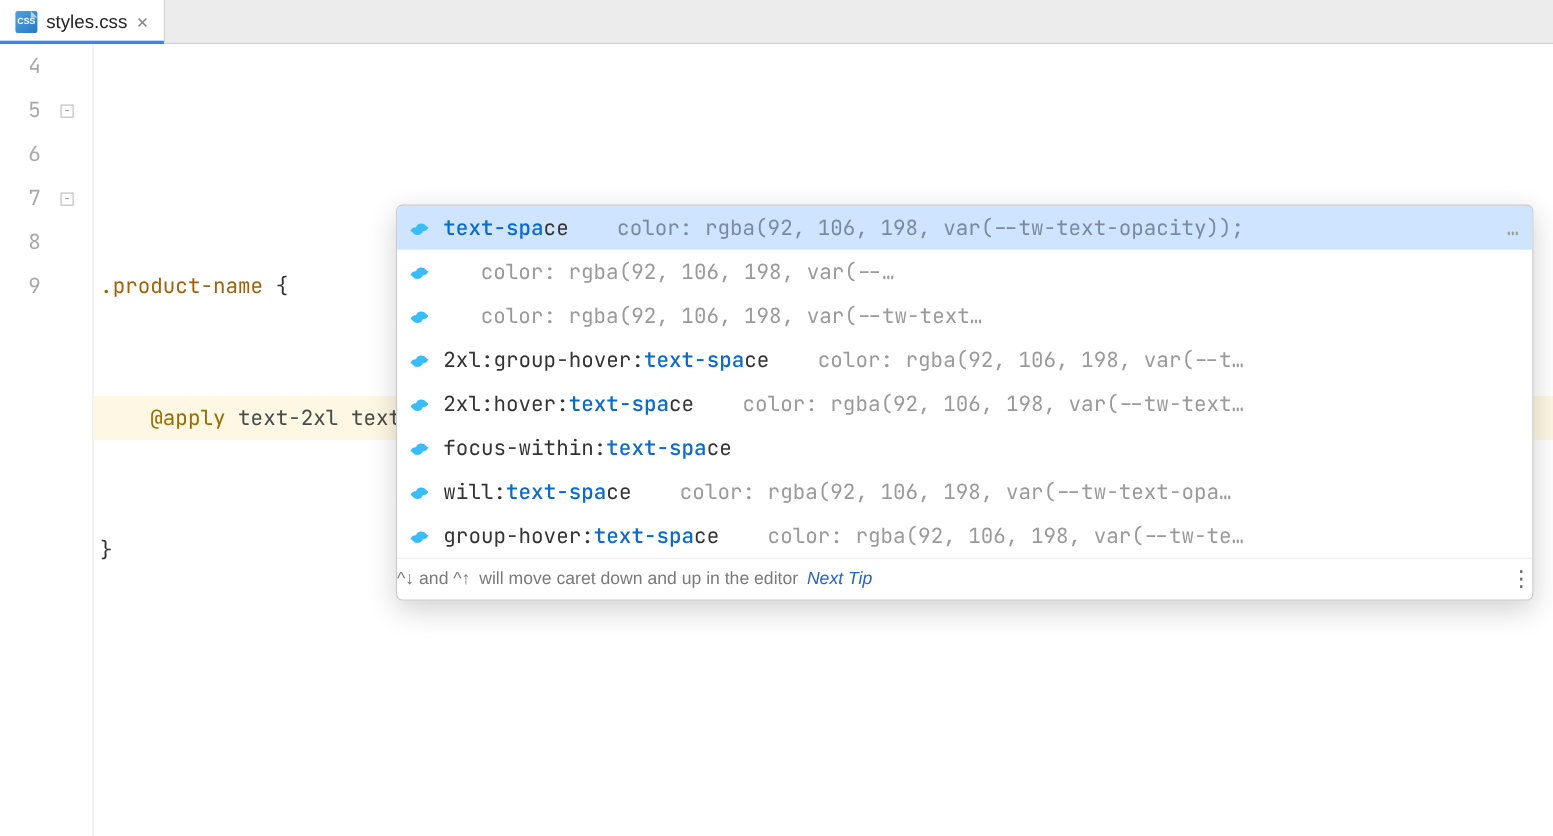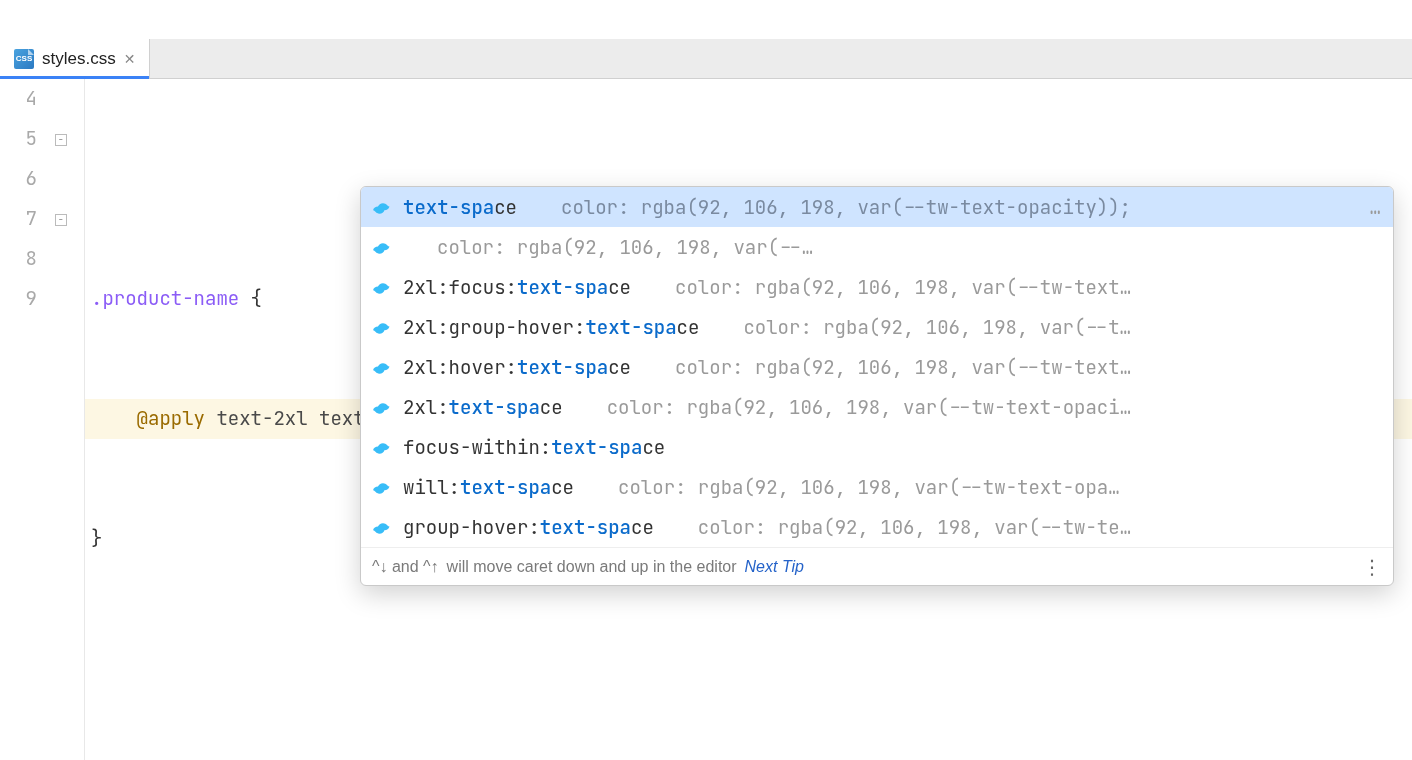--- a/index.html
+++ b/index.html
@@ -14,21 +14,20 @@
   overflow: hidden;
 }
 
 
 .tab-bar {
   height: 40px;
   background: #ececec;
   border-bottom: 1px solid #d0d0d0;
   display: flex;
   align-items: stretch;
-  margin-top: 39px;
 }
 .tab {
   display: flex;
   align-items: center;
   gap: 8px;
   padding: 0 14px;
   background: #ffffff;
   border-right: 1px solid #d0d0d0;
   position: relative;
   font-family: -apple-system, "Segoe UI", Arial, sans-serif;
@@ -96,21 +95,21 @@
 }
 .code-col {
   flex: 1;
   line-height: 40px;
   white-space: pre;
   position: relative;
 }
 .code-line { height: 40px; padding-left: 6px; }
 .code-line.current { background: #fdf7e3; }
 .brace   { color: #333; }
-.selector{ color: #8b5cf6; }
+.selector{ color: #a16207; }
 .atrule  { color: #9a6b00; }
 .tw      { color: #4a4a4a; }
 .semic   { color: #333; }
 
 
 .popup {
   position: absolute;
   left: 360px;
   top: 186px;
   width: 1034px;
@@ -147,21 +146,21 @@
   overflow: hidden;
   text-overflow: ellipsis;
 }
 .popup-row.selected .right { color: #7a8aa0; }
 .popup-row .ell { color: #9a9a9a; margin-left: auto; }
 
 .popup-footer {
   display: flex;
   align-items: center;
   height: 38px;
-  padding: 0 11px;
+  padding: 0 0;
   font-family: -apple-system, Arial, sans-serif;
   font-size: 16px;
   color: #7a7a7a;
   border-top: 1px solid #eee;
   gap: 8px;
 }
 .popup-footer .keys { color: #7a7a7a; }
 .popup-footer .link { color: #2563c9; cursor: pointer; font-style: italic; }
 .popup-footer .kebab { margin-left: auto; color: #666; font-size: 20px; letter-spacing: 0; cursor: pointer; }
 
@@ -227,21 +226,20 @@
 </span>
         <span class="spacer"></span>
         <span class="right">color: rgba(92, 106, 198, var(--…</span>
       </div>
       <div class="popup-row">
         <span class="tw-icon">
 <svg viewBox="0 0 24 14">
             <path d="M6 7c1-3 3-4.5 6-4.5 4.5 0 5 3.5 7.5 4 .1 0 .2 0 .3 0-1 3-3 4.5-6 4.5-4.5 0-5-3.5-7.5-4C6.2 7 6.1 7 6 7zM0 11c1-3 3-4.5 6-4.5 4.5 0 5 3.5 7.5 4 .1 0 .2 0 .3 0-1 3-3 4.5-6 4.5-4.5 0-5-3.5-7.5-4C.2 11 .1 11 0 11z" fill="#38bdf8"></path>
           </svg>
 </span>
-        <span class="left"><span class="pre">2xl:focus:</span><span class="match">text-spa</span><span class="rest">ce</span></span>
         <span class="spacer"></span>
         <span class="right">color: rgba(92, 106, 198, var(--tw-text…</span>
       </div>
       <div class="popup-row">
         <span class="tw-icon">
 <svg viewBox="0 0 24 14">
             <path d="M6 7c1-3 3-4.5 6-4.5 4.5 0 5 3.5 7.5 4 .1 0 .2 0 .3 0-1 3-3 4.5-6 4.5-4.5 0-5-3.5-7.5-4C6.2 7 6.1 7 6 7zM0 11c1-3 3-4.5 6-4.5 4.5 0 5 3.5 7.5 4 .1 0 .2 0 .3 0-1 3-3 4.5-6 4.5-4.5 0-5-3.5-7.5-4C.2 11 .1 11 0 11z" fill="#38bdf8"></path>
           </svg>
 </span>
         <span class="left"><span class="pre">2xl:group-hover:</span><span class="match">text-spa</span><span class="rest">ce</span></span>
@@ -250,30 +248,20 @@
       </div>
       <div class="popup-row">
         <span class="tw-icon">
 <svg viewBox="0 0 24 14">
             <path d="M6 7c1-3 3-4.5 6-4.5 4.5 0 5 3.5 7.5 4 .1 0 .2 0 .3 0-1 3-3 4.5-6 4.5-4.5 0-5-3.5-7.5-4C6.2 7 6.1 7 6 7zM0 11c1-3 3-4.5 6-4.5 4.5 0 5 3.5 7.5 4 .1 0 .2 0 .3 0-1 3-3 4.5-6 4.5-4.5 0-5-3.5-7.5-4C.2 11 .1 11 0 11z" fill="#38bdf8"></path>
           </svg>
 </span>
         <span class="left"><span class="pre">2xl:hover:</span><span class="match">text-spa</span><span class="rest">ce</span></span>
         <span class="spacer"></span>
         <span class="right">color: rgba(92, 106, 198, var(--tw-text…</span>
-      </div>
-      <div class="popup-row">
-        <span class="tw-icon">
-<svg viewBox="0 0 24 14">
-            <path d="M6 7c1-3 3-4.5 6-4.5 4.5 0 5 3.5 7.5 4 .1 0 .2 0 .3 0-1 3-3 4.5-6 4.5-4.5 0-5-3.5-7.5-4C6.2 7 6.1 7 6 7zM0 11c1-3 3-4.5 6-4.5 4.5 0 5 3.5 7.5 4 .1 0 .2 0 .3 0-1 3-3 4.5-6 4.5-4.5 0-5-3.5-7.5-4C.2 11 .1 11 0 11z" fill="#38bdf8"></path>
-          </svg>
-</span>
-        <span class="left"><span class="pre">2xl:</span><span class="match">text-spa</span><span class="rest">ce</span></span>
-        <span class="spacer"></span>
-        <span class="right">color: rgba(92, 106, 198, var(--tw-text-opaci…</span>
       </div>
       <div class="popup-row">
         <span class="tw-icon">
 <svg viewBox="0 0 24 14">
             <path d="M6 7c1-3 3-4.5 6-4.5 4.5 0 5 3.5 7.5 4 .1 0 .2 0 .3 0-1 3-3 4.5-6 4.5-4.5 0-5-3.5-7.5-4C6.2 7 6.1 7 6 7zM0 11c1-3 3-4.5 6-4.5 4.5 0 5 3.5 7.5 4 .1 0 .2 0 .3 0-1 3-3 4.5-6 4.5-4.5 0-5-3.5-7.5-4C.2 11 .1 11 0 11z" fill="#38bdf8"></path>
           </svg>
 </span>
         <span class="left"><span class="pre">focus-within:</span><span class="match">text-spa</span><span class="rest">ce</span></span>
         <span class="spacer"></span>
       </div>

